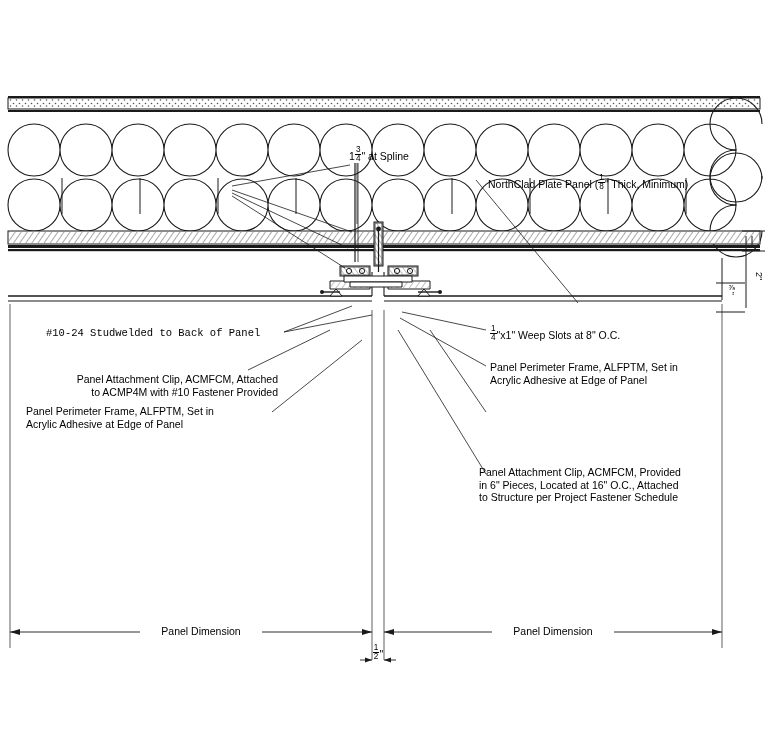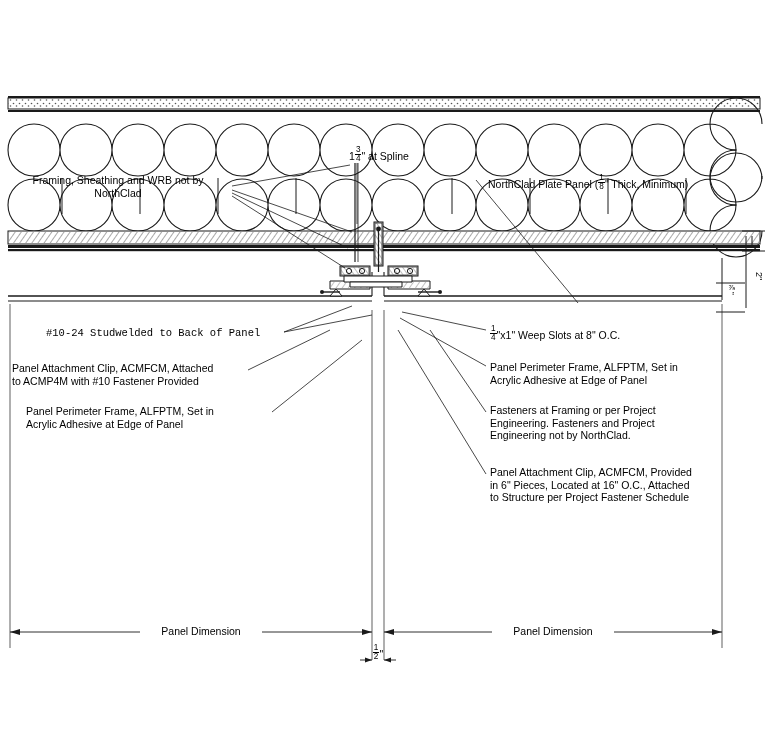--- a/index.html
+++ b/index.html
@@ -211,43 +211,38 @@
 
       <line x1="360" y1="660" x2="372" y2="660"></line>
       <line x1="384" y1="660" x2="396" y2="660"></line>
       <path d="M372,660 l-7,-2.5 v5 z" fill="#1a1a1a" stroke="none"></path>
       <path d="M384,660 l7,-2.5 v5 z" fill="#1a1a1a" stroke="none"></path>
     </g>
   </svg>
 
   <div class="lbl ctr" style="left:329px; top:146px; width:100px;">1<span class="frac"><span class="n">3</span><span class="d">4</span></span>" at Spline</div>
 
-  <div class="lbl ctr" style="left:0px; top:174px; width:236px;">Framing, Sheathing and WRB not by
-NorthClad</div>
 
   <div class="lbl lft" style="left:488px; top:174px; width:280px;">NorthClad Plate Panel (<span class="frac"><span class="n">1</span><span class="d">8</span></span>" Thick, Minimum)</div>
 
   <div class="lbl lft" style="left:46px; top:327px; width:250px;font-family:Liberation Mono, monospace;">#10-24 Studwelded to Back of Panel</div>
 
   <div class="lbl lft" style="left:490px; top:325px; width:260px;"><span class="frac"><span class="n">1</span><span class="d">4</span></span>"x1" Weep Slots at 8" O.C.</div>
 
-  <div class="lbl lft" style="left:12px; top:362px; width:266px;">Panel Attachment Clip, ACMFCM, Attached
+  <div class="lbl lft" style="left:12px; top:373px; width:266px;text-align:right;">Panel Attachment Clip, ACMFCM, Attached
 to ACMP4M with #10 Fastener Provided</div>
 
   <div class="lbl lft" style="left:490px; top:361px; width:262px;">Panel Perimeter Frame, ALFPTM, Set in
 Acrylic Adhesive at Edge of Panel</div>
 
   <div class="lbl lft" style="left:26px; top:405px; width:256px;">Panel Perimeter Frame, ALFPTM, Set in
 Acrylic Adhesive at Edge of Panel</div>
 
-  <div class="lbl lft" style="left:490px; top:404px; width:262px;">Fasteners at Framing or per Project
-Engineering.  Fasteners and Project
-Engineering not by NorthClad.</div>
-
-  <div class="lbl lft" style="left:490px; top:466px; width:266px;">Panel Attachment Clip, ACMFCM, Provided
+
+  <div class="lbl lft" style="left:479px; top:466px; width:266px;">Panel Attachment Clip, ACMFCM, Provided
 in 6" Pieces, Located at 16" O.C., Attached
 to Structure per Project Fastener Schedule</div>
 
   <div class="lbl ctr" style="left:141px; top:625px; width:120px;">Panel Dimension</div>
 
   <div class="lbl ctr" style="left:493px; top:625px; width:120px;">Panel Dimension</div>
 
   <div class="lbl ctr" style="left:354px; top:644px; width:48px;"><span class="frac"><span class="n">1</span><span class="d">2</span></span>"</div>
 
   <div class="vert" style="left:754px; top:272px;">2"</div>

